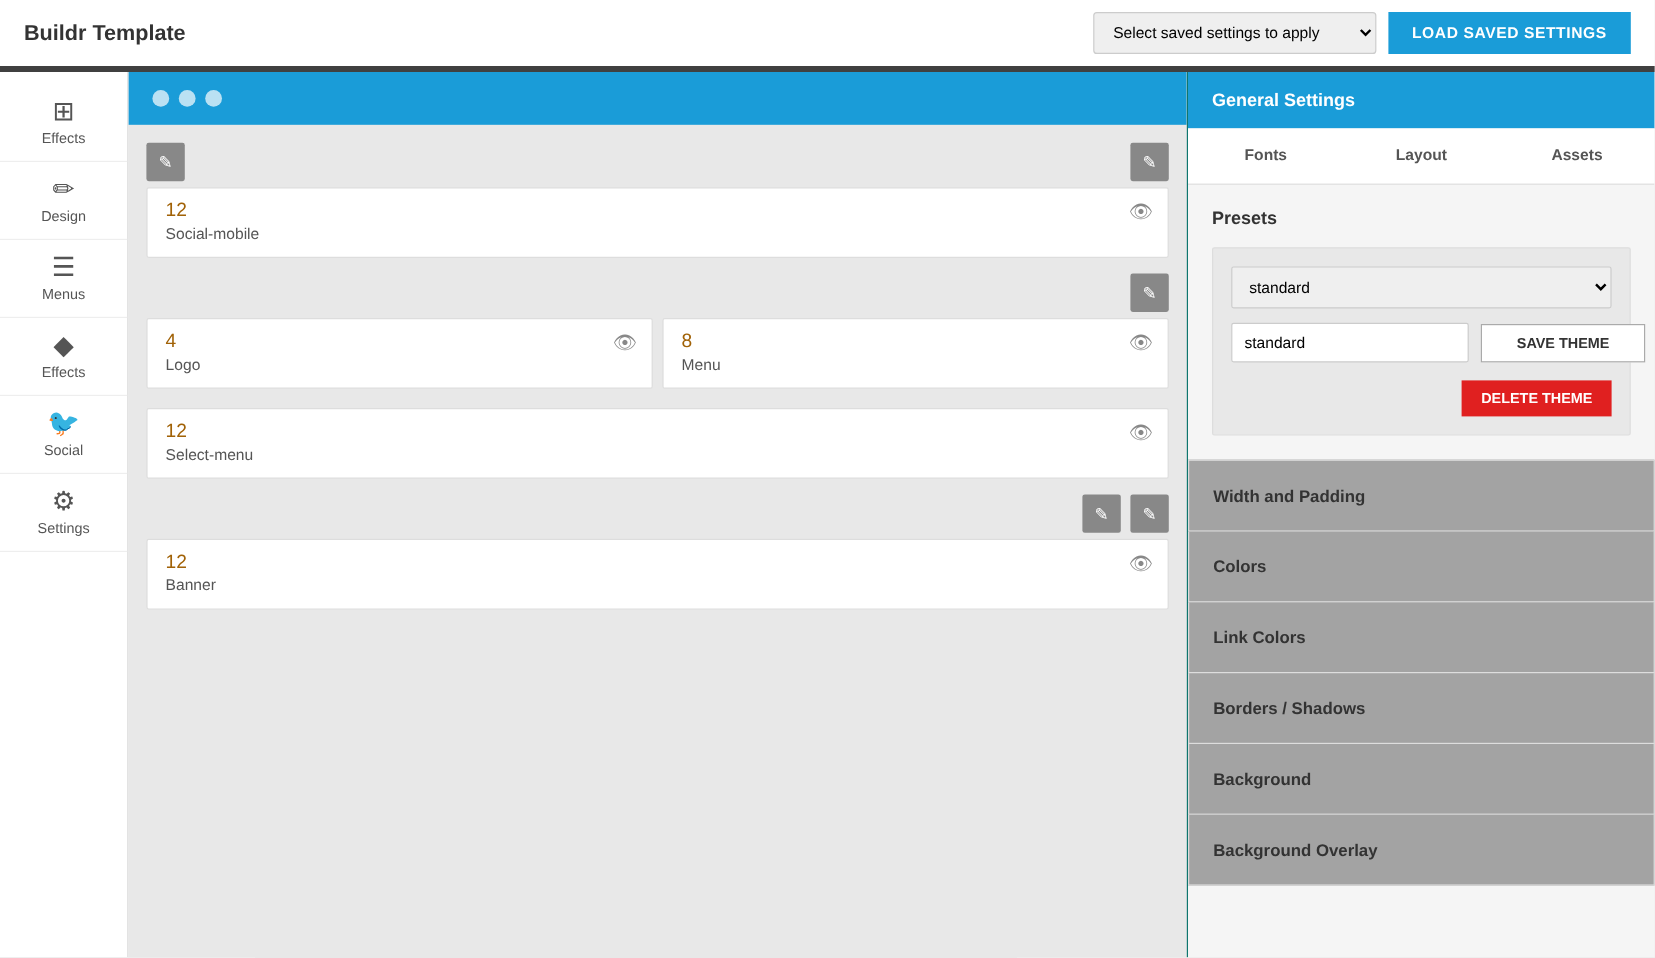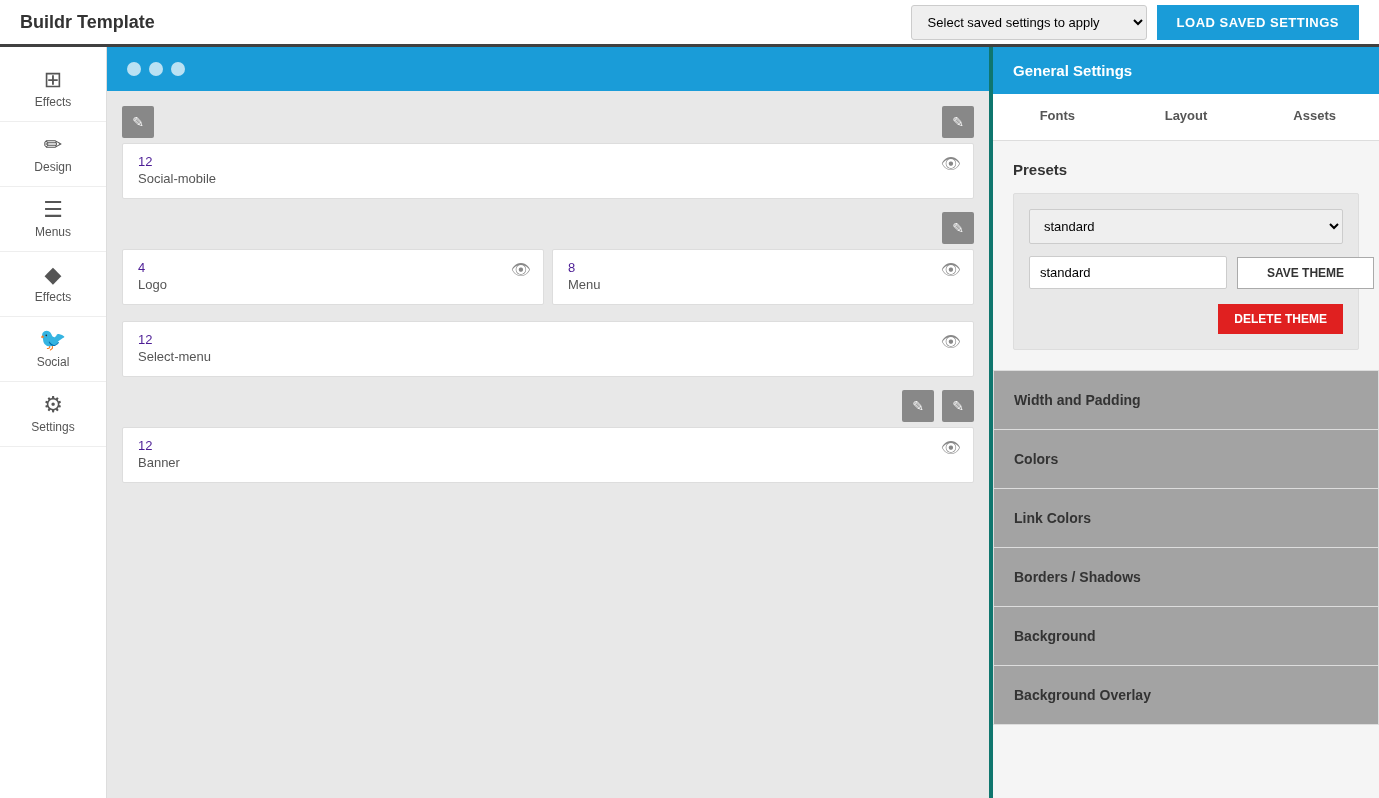--- a/index.html
+++ b/index.html
@@ -1,22 +1,22 @@
 <!DOCTYPE html>
 <html><head>
   <meta charset="utf-8">
   <style>
     * { box-sizing: border-box; margin: 0; padding: 0; }
     body { font-family: Arial, sans-serif; font-size: 14px; background: #f0f0f0; color: #333; display: flex; flex-direction: column; height: 798px; overflow: hidden; }
 
     
     .header {
       display: flex; align-items: center; justify-content: space-between;
-      background: #fff; padding: 0 20px; height: 47px;
-      border-bottom: 3px solid #404040; flex-shrink: 0;
+      background: #fff; padding: 0 20px; height: 60px;
+      border-bottom: 5px solid #404040; flex-shrink: 0;
     }
     .header-title { font-size: 18px; font-weight: bold; color: #333; }
     .header-right { display: flex; align-items: flex-start; gap: 10px; }
     .header-select {
       padding: 8px 30px 8px 12px; border: 1px solid #ccc; border-radius: 3px;
       font-size: 13px; appearance: auto; cursor: pointer;
       min-width: 220px;
     }
     .load-btn {
       background: #1a9cd8; color: #fff; border: none; padding: 10px 20px;
@@ -57,31 +57,31 @@
     .edit-btn {
       width: 32px; height: 32px; background: #888; color: #fff; border: none;
       cursor: pointer; font-size: 14px; display: flex; align-items: center; justify-content: center;
       border-radius: 2px;
     }
 
     .card {
       background: #fff; border: 1px solid #ddd; border-radius: 2px;
       padding: 10px 15px 12px; margin-bottom: 8px; position: relative;
     }
-    .card-num { font-size: 13px; color: #4c1d95; }
+    .card-num { font-size: 16px; color: #a16207; }
     .card-label { font-size: 13px; color: #555; margin-top: 2px; }
     .card-eye {
       position: absolute; top: 10px; right: 12px; color: #888; font-size: 16px; cursor: pointer;
     }
     .two-col { display: grid; grid-template-columns: 1fr 1fr; gap: 8px; margin-bottom: 8px; }
 
     
     .right-panel {
       width: 390px; background: #f5f5f5; flex-shrink: 0; overflow-y: auto;
-      border-left: 4px solid #0f766e;
+      border-left: 1px solid #0f766e;
     }
     .panel-title {
       background: #1a9cd8; color: #fff; padding: 15px 20px;
       font-size: 15px; font-weight: bold;
     }
     .tabs { display: flex; border-bottom: 1px solid #ddd; background: #fff; }
     .tab {
       flex: 1; padding: 14px 8px; text-align: center; cursor: pointer;
       font-size: 13px; font-weight: bold; color: #555; border-bottom: 3px solid transparent;
     }

